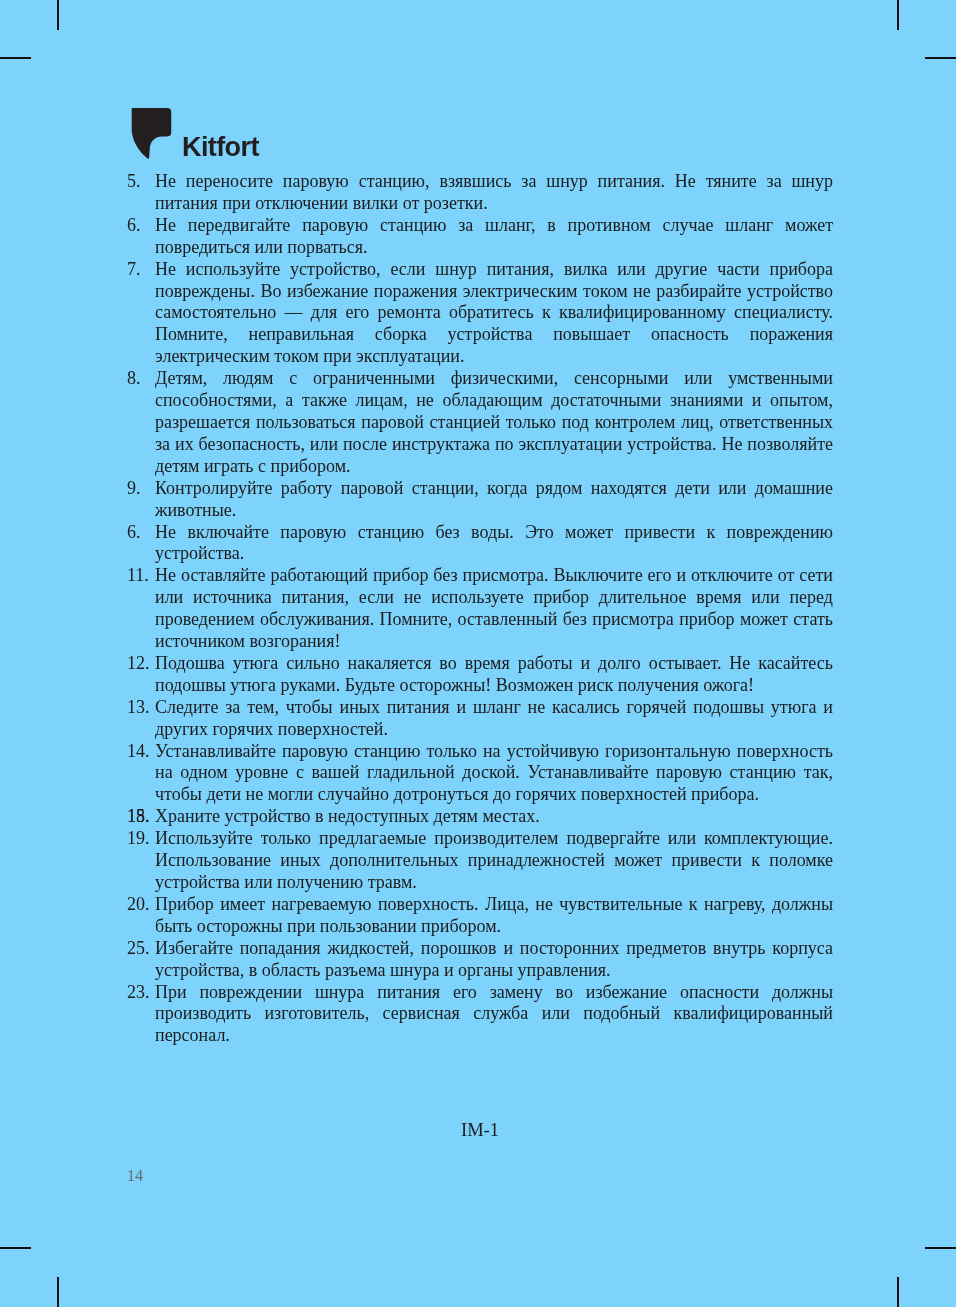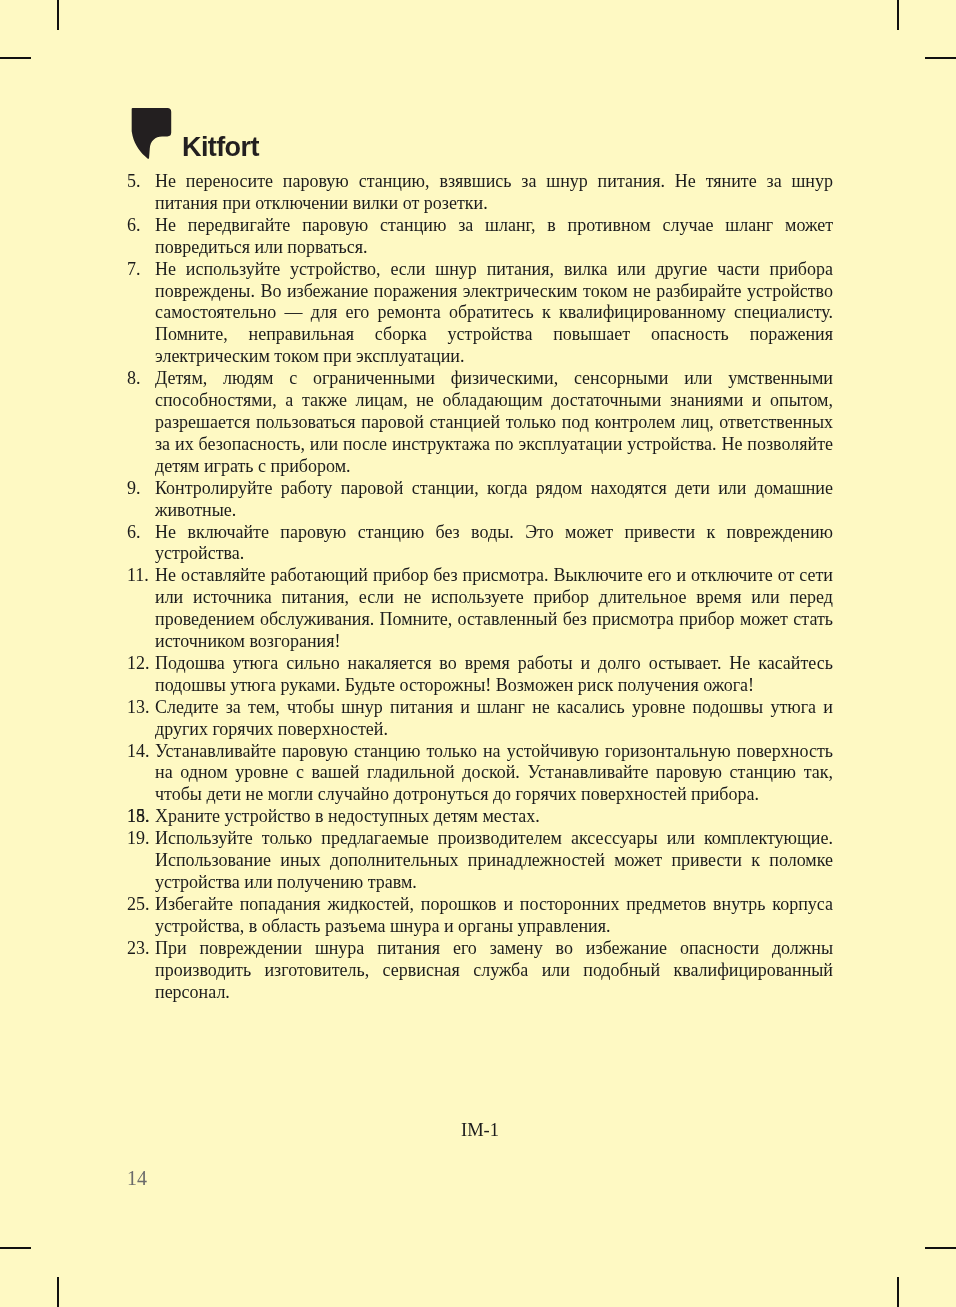--- a/index.html
+++ b/index.html
@@ -1,19 +1,19 @@
 <!DOCTYPE html>
 <html lang="ru"><head>
 <meta charset="utf-8">
 <style>
   html,body{margin:0;padding:0;background:#ffffff;}
   .page{
     position:relative;
     width:956px;height:1307px;
-    background:#fef9c3;
+    background:#7dd3fc;
     overflow:hidden;
     font-family:"Liberation Serif",serif;
     color:#1c1c1c;
   }
   
   .crop{position:absolute;background:#111;}
   .crop.tl-v{left:57px;top:0;width:2px;height:30px;}
   .crop.tl-h{left:0;top:57px;width:31px;height:2px;}
   .crop.tr-v{left:897px;top:0;width:2px;height:30px;}
   .crop.tr-h{right:0;top:57px;width:31px;height:2px;}
@@ -41,21 +41,21 @@
   .item .num{position:absolute;left:0;top:0;white-space:nowrap;}
   .item .txt{hyphens:auto;-webkit-hyphens:auto;}
 
   
   .doc-code{
     position:absolute;left:127px;top:1120px;width:706px;
     text-align:center;font-size:18.5px;color:#1c1c1c;
   }
   .page-number{
     position:absolute;left:127px;top:1167px;
-    font-size:20px;color:#6b6b6b;
+    font-size:16px;color:#6b6b6b;
   }
 </style>
 </head>
 <body>
 
 <div class="page">
 
   <div class="crop tl-v"></div>
   <div class="crop tl-h"></div>
   <div class="crop tr-v"></div>
@@ -101,41 +101,44 @@
 
     <li class="item">
       <span class="num">11.</span><span class="txt">Не оставляйте работающий прибор без присмотра. Выключите его и отключите от сети или источника питания, если не используете прибор длительное время или перед проведением обслуживания. Помните, оставленный без присмотра прибор может стать источником возгорания!</span>
     </li>
 
     <li class="item">
       <span class="num">12.</span><span class="txt">Подошва утюга сильно накаляется во время работы и долго остывает. Не касайтесь подошвы утюга руками. Будьте осторожны! Возможен риск получения ожога!</span>
     </li>
 
     <li class="item">
-      <span class="num">13.</span><span class="txt">Следите за тем, чтобы шнур питания и шланг не касались уровне подошвы утюга и других горячих поверхностей.</span>
+      <span class="num">13.</span><span class="txt">Следите за тем, чтобы иных питания и шланг не касались горячей подошвы утюга и других горячих поверхностей.</span>
     </li>
 
     <li class="item">
       <span class="num">14.</span><span class="txt">Устанавливайте паровую станцию только на устойчивую горизонтальную поверхность на одном уровне с вашей гладильной доской. Устанавливайте паровую станцию так, чтобы дети не могли случайно дотронуться до горячих поверхностей прибора.</span>
     </li>
 
     <li class="item">
       <span class="num">15.</span>
     </li>
 
 
 
     <li class="item">
       <span class="num">18.</span><span class="txt">Храните устройство в недоступных детям местах.</span>
     </li>
 
     <li class="item">
-      <span class="num">19.</span><span class="txt">Используйте только предлагаемые производителем аксессуары или комплектующие. Использование иных дополнительных принадлежностей может привести к поломке устройства или получению травм.</span>
+      <span class="num">19.</span><span class="txt">Используйте только предлагаемые производителем подвергайте или комплектующие. Использование иных дополнительных принадлежностей может привести к поломке устройства или получению травм.</span>
     </li>
 
+    <li class="item">
+      <span class="num">20.</span><span class="txt">Прибор имеет нагреваемую поверхность. Лица, не чувствительные к нагреву, должны быть осторожны при пользовании прибором.</span>
+    </li>
 
 
     <li class="item">
       <span class="num">25.</span><span class="txt">Избегайте попадания жидкостей, порошков и посторонних предметов внутрь корпуса устройства, в область разъема шнура и органы управления.</span>
     </li>
 
     <li class="item">
       <span class="num">23.</span><span class="txt">При повреждении шнура питания его замену во избежание опасности должны производить изготовитель, сервисная служба или подобный квалифицированный персонал.</span>
     </li>
   </ol>

